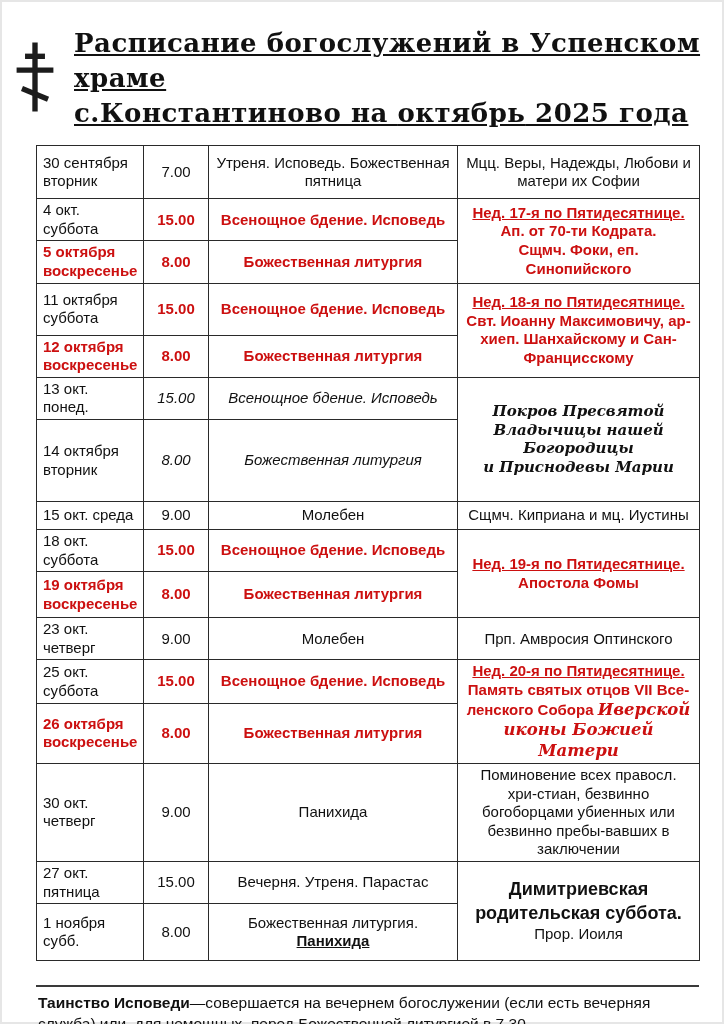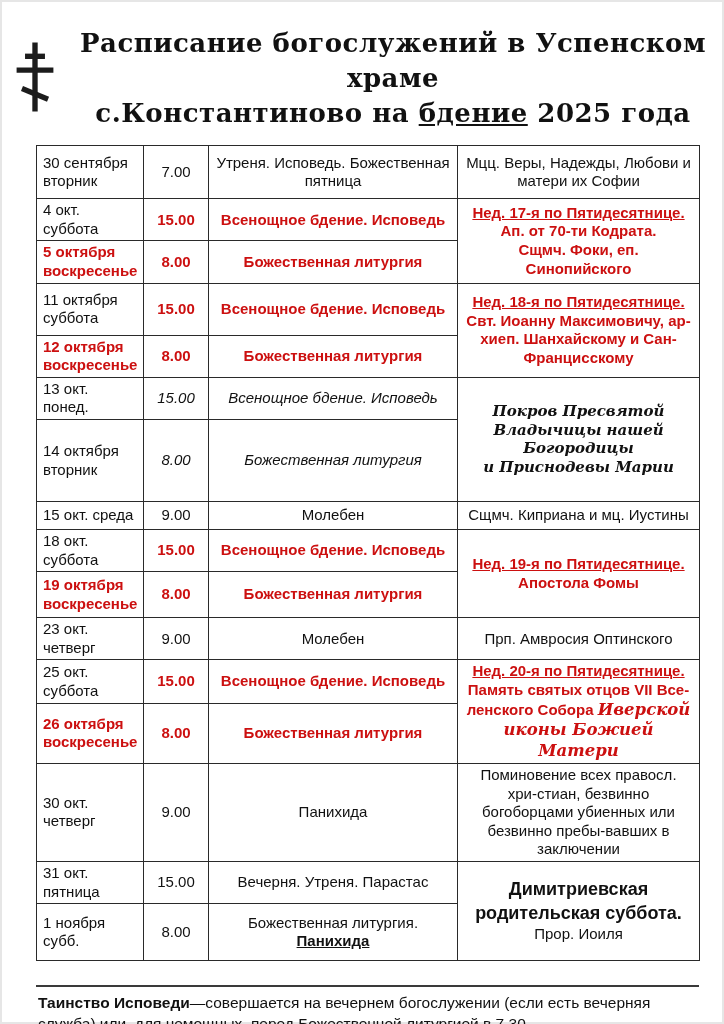--- a/index.html
+++ b/index.html
@@ -17,21 +17,21 @@
   
   .header {
     display: flex; align-items: center; justify-content: center;
     gap: 16px; padding: 26px 12px 6px 12px;
   }
   .cross { flex: 0 0 auto; }
   .title {
     font-family: "DejaVu Serif", serif;
     font-weight: bold;
     font-size: 26px; line-height: 1.35;
-    text-align: center; letter-spacing: 0.5px;
+    text-align: left; letter-spacing: 0.5px; text-decoration: underline;
   }
   .title .u-month { text-decoration: underline; }
   
   .sched-wrap { padding: 8px 25px 16px 36px; }
   table.sched {
     border-collapse: collapse; table-layout: fixed;
     width: 663px;
   }
   table.sched td {
     border: 1.5px solid var(--line);
@@ -78,21 +78,21 @@
         <g stroke="#1c1c1c" stroke-width="7" stroke-linecap="butt" fill="none">
           <line x1="30" y1="3" x2="30" y2="93"></line>
           <line x1="17" y1="21" x2="43" y2="21"></line>
           <line x1="6" y1="39" x2="54" y2="39"></line>
           <line x1="13" y1="63" x2="47" y2="77"></line>
         </g>
       </svg>
     </span>
     <div class="title">
       <span class="blk">Расписание богослужений в Успенском храме</span>
-      <span class="blk"><span>с.Константиново на </span><span class="u-month">бдение</span><span> 2025 года</span></span>
+      <span class="blk"><span>с.Константиново на </span><span class="u-month">октябрь</span><span> 2025 года</span></span>
     </div>
   </div>
 
   <div class="sched-wrap">
     <table class="sched">
       <colgroup>
           <col style="width:107px">
           <col style="width:65px">
           <col style="width:249px">
           <col style="width:242px">
@@ -185,21 +185,21 @@
           <td class="c red">8.00</td>
           <td class="c red">Божественная литургия</td>
         </tr>
         <tr style="height:90px">
           <td class="date">30 окт. четверг</td>
           <td class="c">9.00</td>
           <td class="c">Панихида</td>
           <td class="pom">Поминовение всех правосл. хри-стиан, безвинно богоборцами убиенных или безвинно пребы-вавших в заключении</td>
         </tr>
         <tr style="height:28px">
-          <td class="date">31 окт. пятница</td>
+          <td class="date">27 окт. пятница</td>
           <td class="c">15.00</td>
           <td class="c">Вечерня. Утреня. Парастас</td>
           <td class="c" rowspan="2">
             <span class="blk dim-big">Димитриевская<br>родительская суббота.</span>
             <span class="blk">Прор. Иоиля</span>
           </td>
         </tr>
         <tr style="height:57px">
           <td class="date">1 ноября субб.</td>
           <td class="c">8.00</td>

